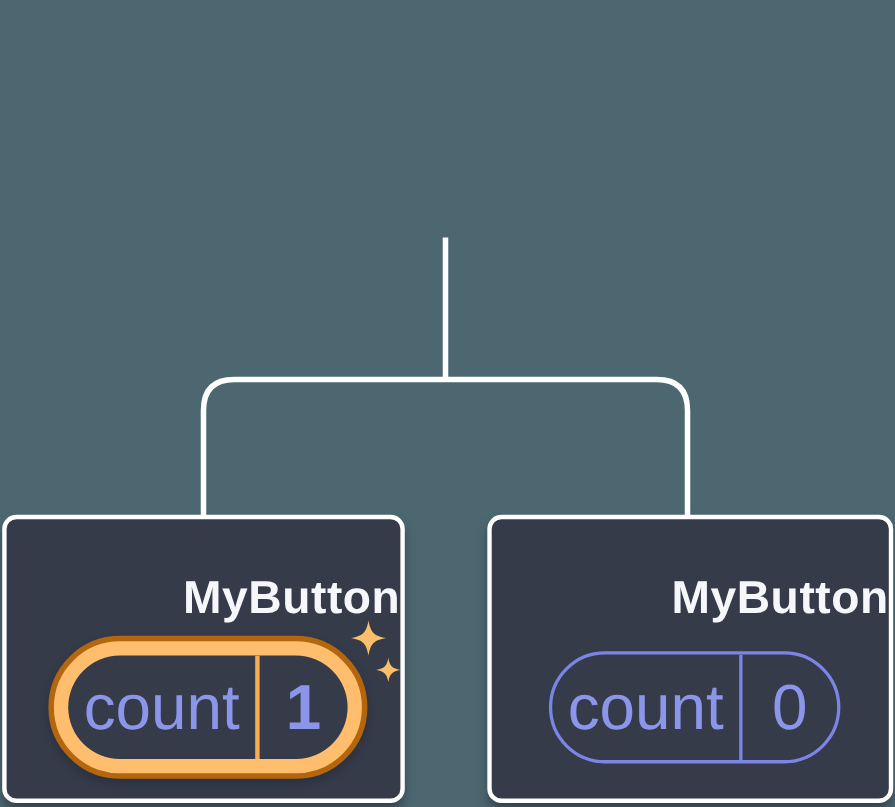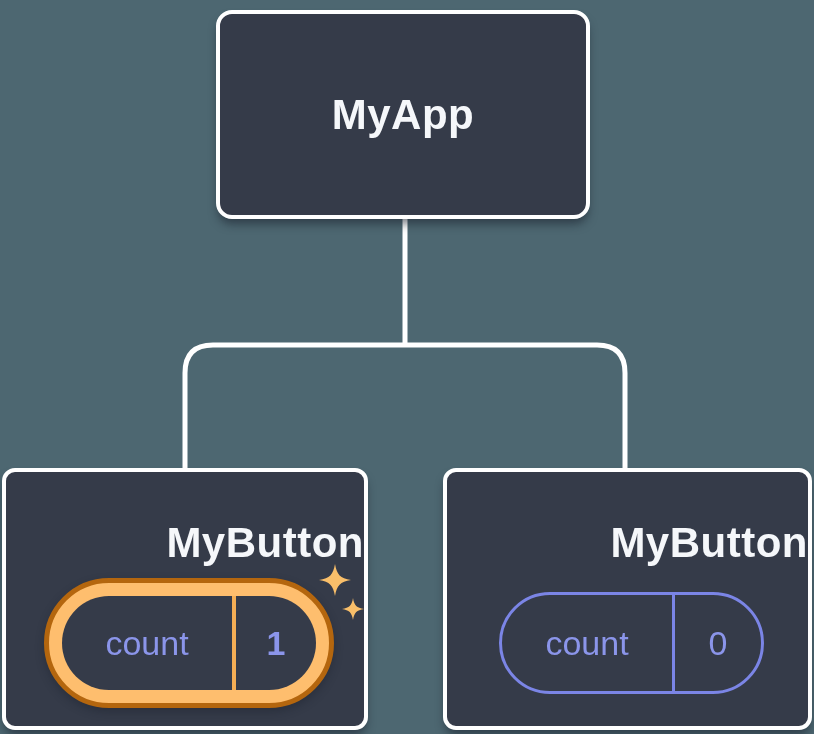--- a/index.html
+++ b/index.html
@@ -48,38 +48,35 @@
   
   .pill-plain {
     left:52px; top:120px; width:265px; height:102px; border-radius:51px;
     border:3px solid var(--state-border,#7B85E6);
     background:var(--node-fill,#353B49);
   }
   .pill-plain .pill-inner { width:100%; height:100%; display:flex; align-items:stretch; overflow:hidden; border-radius:48px; }
   .pill-plain .pill-divider { width:3px; background:var(--state-border,#7B85E6); }
 
   .seg { display:flex; align-items:center; justify-content:center;
-         color:var(--state-text,#8B95EA); font-size:34px; }
+         color:var(--state-text,#8B95EA); font-size:58px; }
   .seg-name  { width:170px; }
   .seg-value { flex:1; }
   .seg-value.bold { font-weight:700; }
 </style>
 </head>
 <body>
 
 <div class="canvas">
 
   <svg class="connectors" width="814" height="734" viewBox="0 0 814 734">
     <path d="M405 216 L405 347" fill="none" stroke="var(--connector,#fff)" stroke-width="5"></path>
     <path d="M185 471 L185 373 Q185 345 213 345 L597 345 Q625 345 625 373 L625 471" fill="none" stroke="var(--connector,#fff)" stroke-width="5"></path>
   </svg>
 
-  <div class="node node-root">
-    <span class="node-label">MyApp</span>
-  </div>
 
   <div class="node node-child-left">
     <span class="node-label child-label">MyButton</span>
     <div class="pill pill-highlight">
       <div class="pill-inner">
         <span class="seg seg-name">count</span>
         <span class="pill-divider"></span>
         <span class="seg seg-value bold">1</span>
       </div>
     </div>

